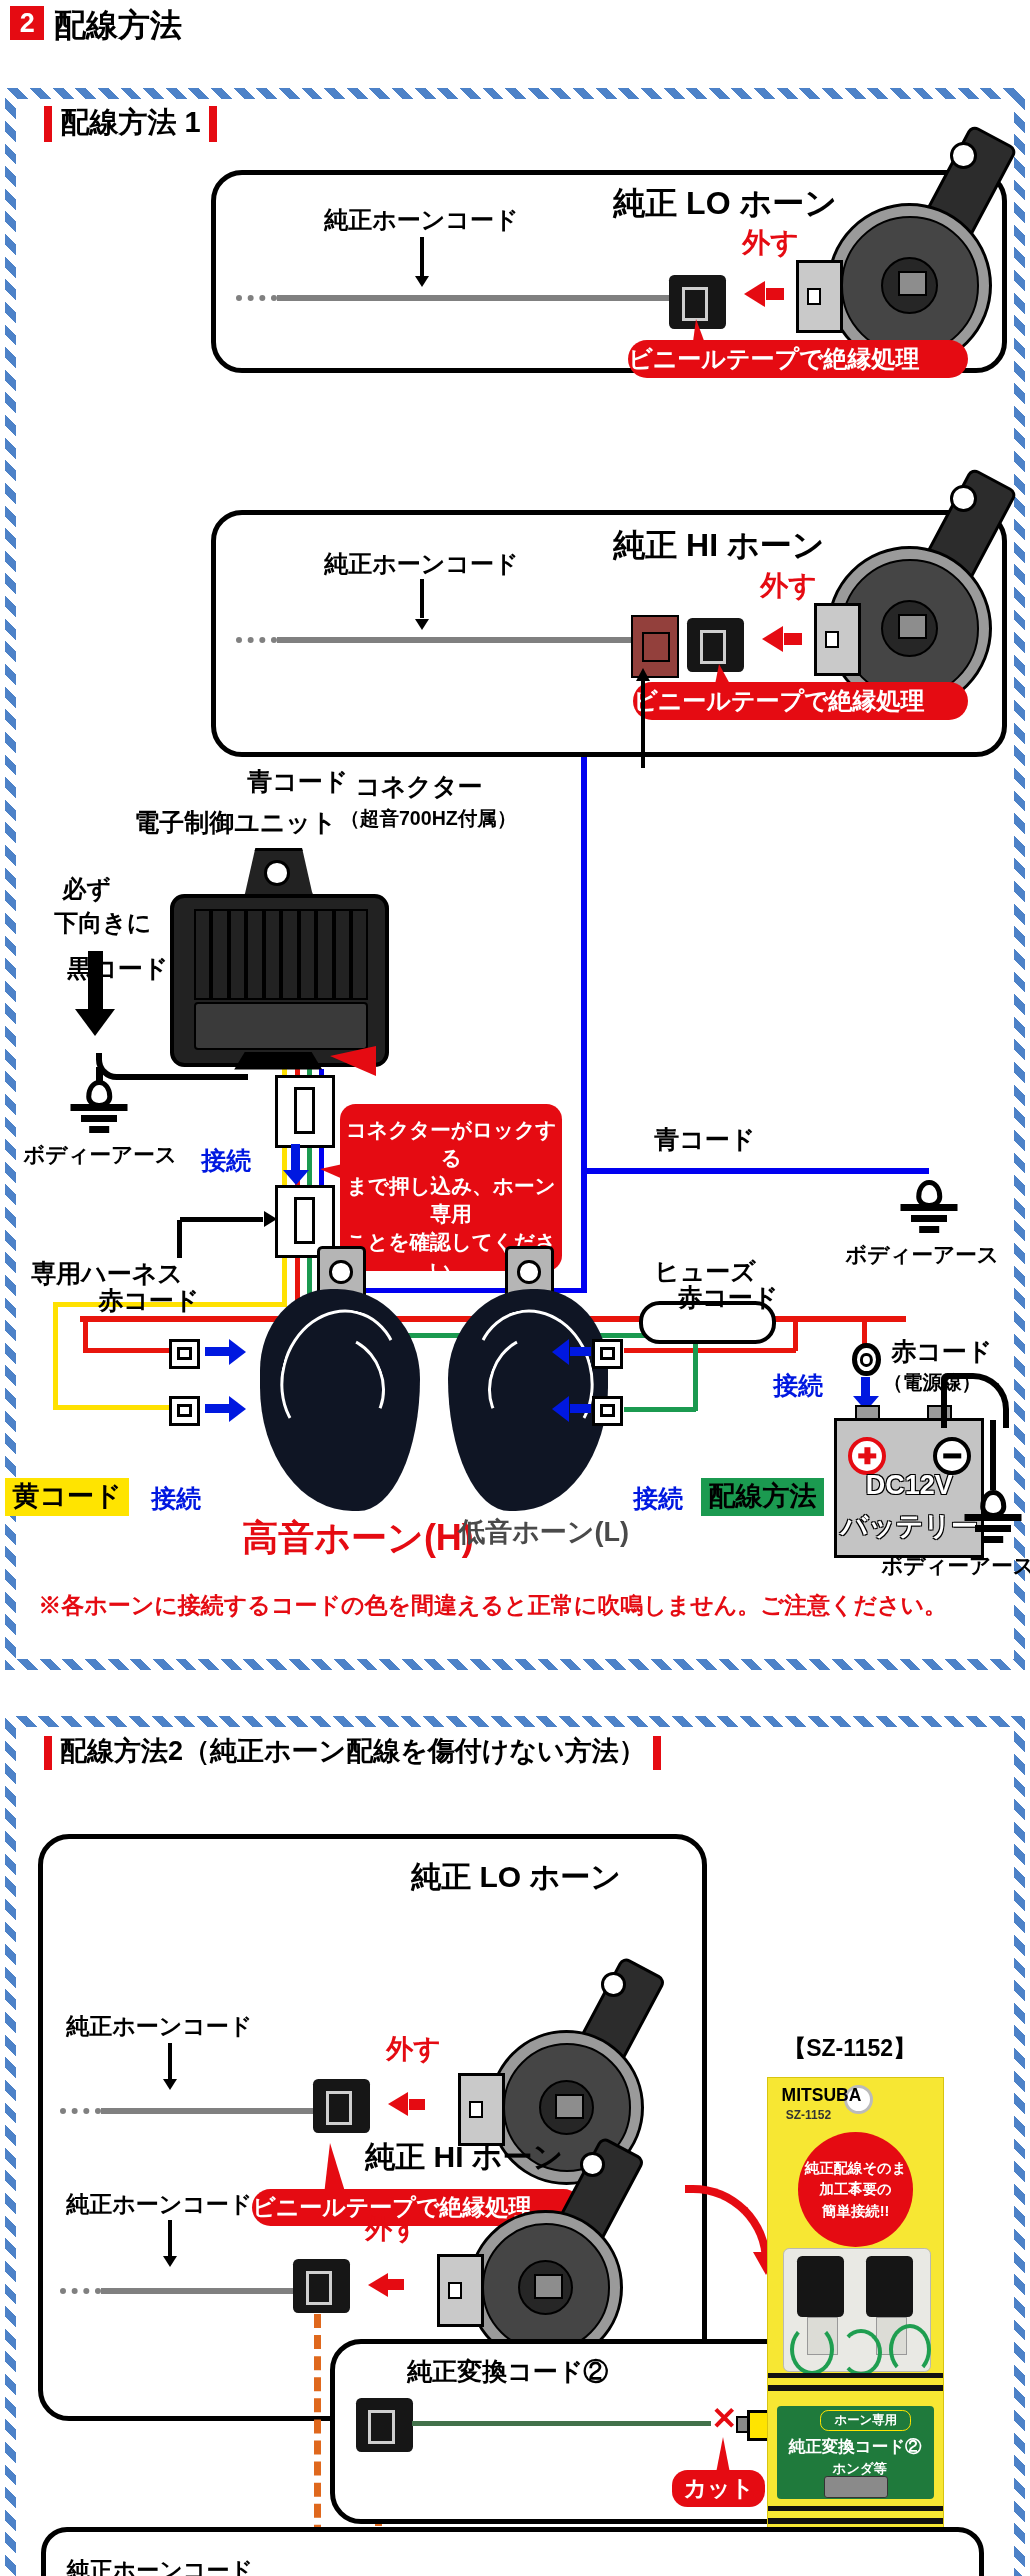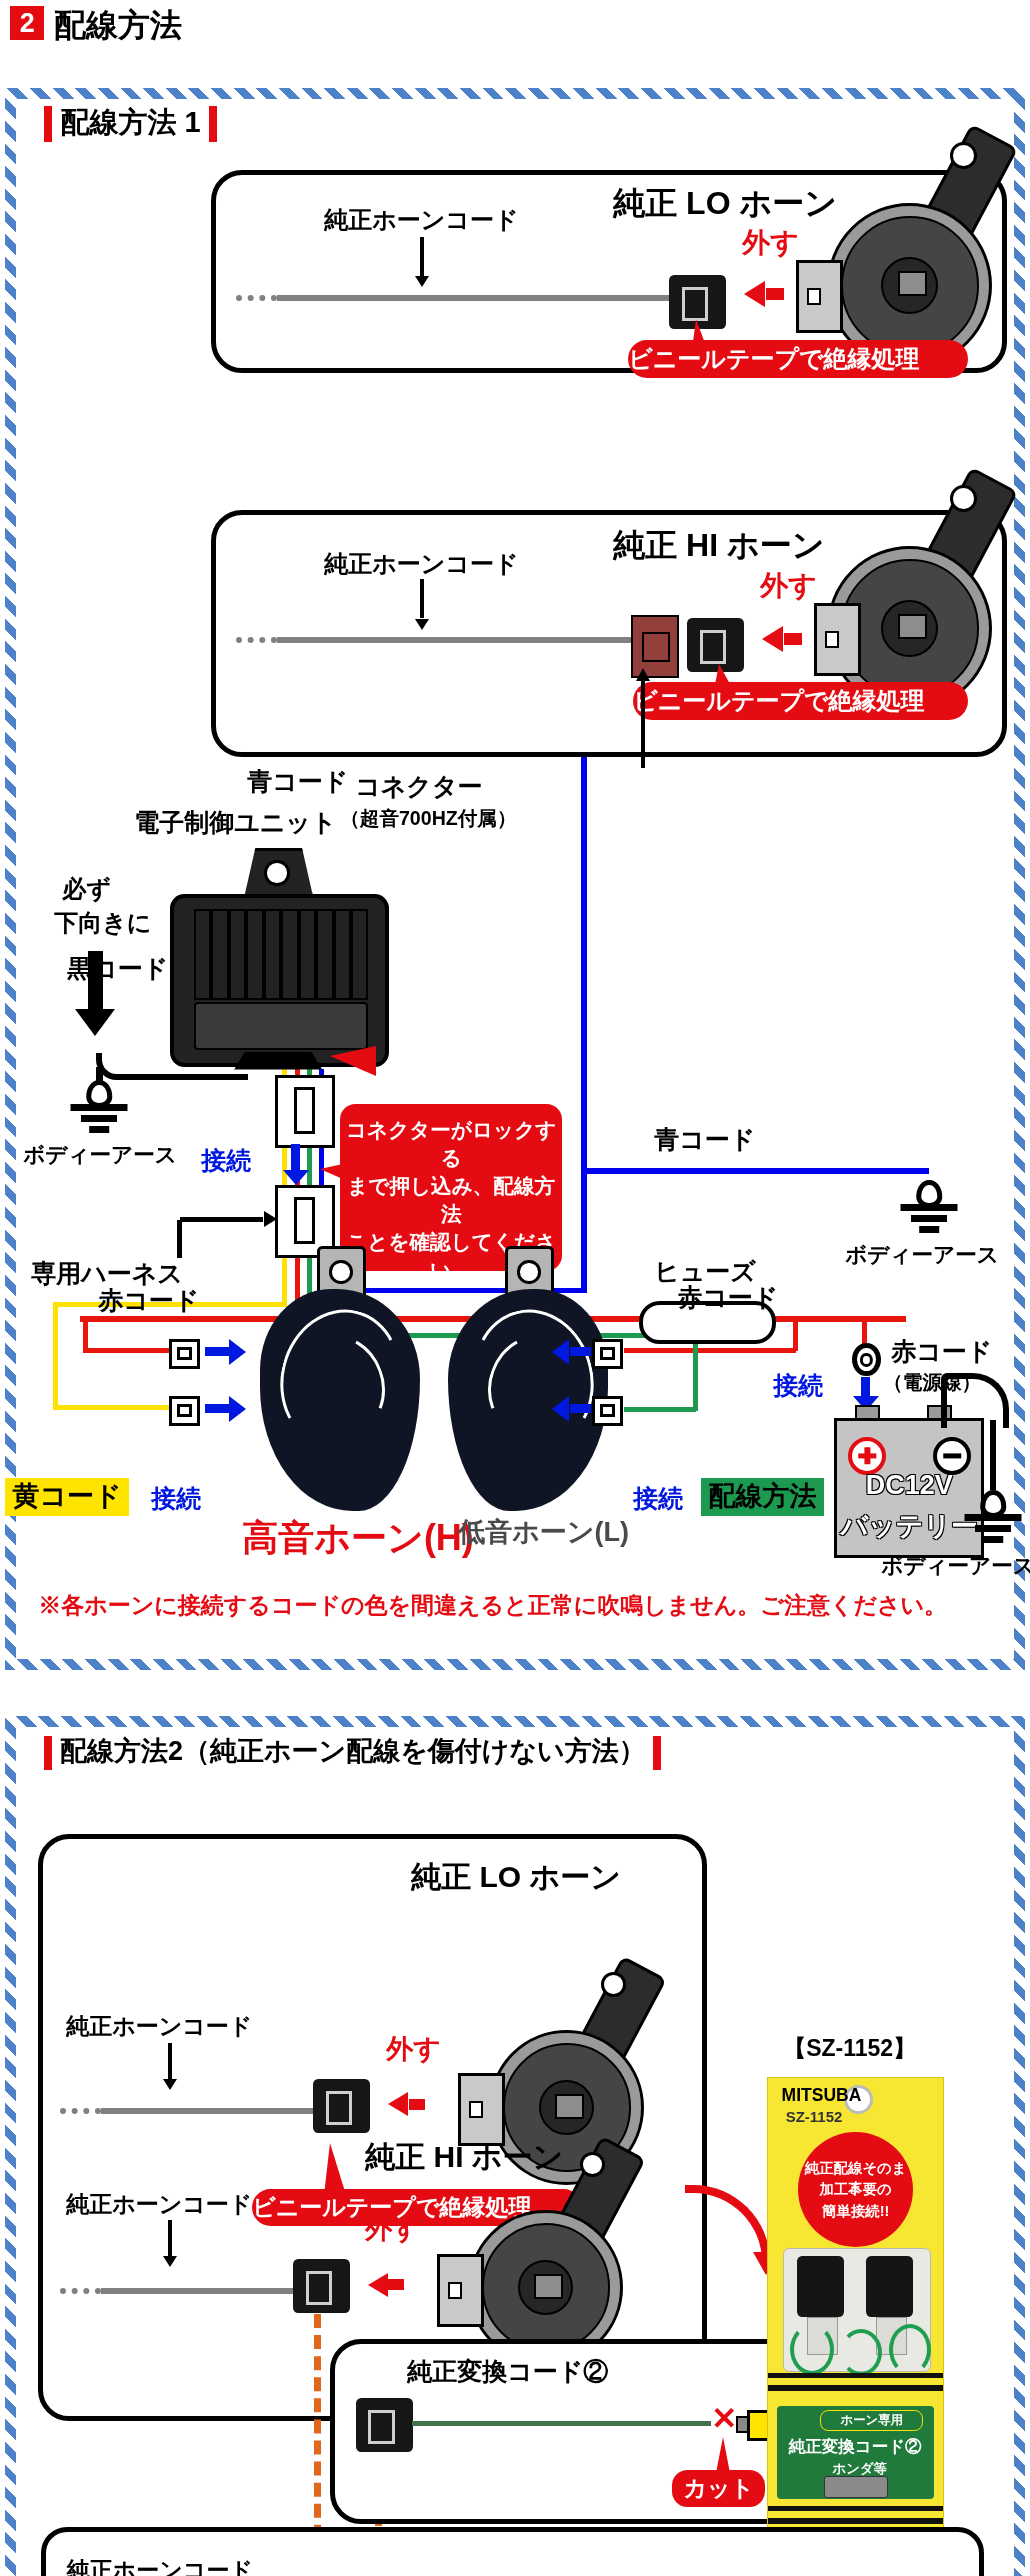--- a/index.html
+++ b/index.html
@@ -181,21 +181,21 @@
     <div class="wire" style="left:286px;top:1056px;width:9.3px;height:26px;background:#0018e0"></div>
     <div class="tri" style="left:278px;top:1082px;border-left:13px solid transparent;border-right:13px solid transparent;border-top:15.5px solid #0018e0"></div>
     <div class="wconn" style="left:270px;top:1097px;width:54px;height:67px">
         <i></i>
       </div>
 
     <div class="tri" style="left:325px;top:958px;border-top:10.3px solid transparent;border-bottom:20.6px solid transparent;border-right:46px solid #e50b12"></div>
     <div class="tri" style="left:315px;top:1072px;border-top:9.3px solid transparent;border-bottom:18.5px solid transparent;border-right:41px solid #e50b12"></div>
     <div class="bubble" style="left:335px;top:1016px;width:222px;height:155px;font-size:20.6px;padding-top:12.4px">
       <div>コネクターがロックする</div>
-        <div>まで押し込み、配線方法</div>
+        <div>まで押し込み、ホーン専用</div>
         <div>ことを確認してください。</div>
     </div>
 
     <div class="lbl" style="left:26px;top:1172px;font-size:25px">専用ハーネス</div>
     <div class="wire" style="left:172px;top:1132px;width:5.2px;height:38px;background:#000"></div>
     <div class="wire" style="left:175px;top:1129px;width:83px;height:5.2px;background:#000"></div>
     <div class="tri" style="left:259px;top:1123px;border-top:8.2px solid transparent;border-bottom:8.2px solid transparent;border-left:13.4px solid #000"></div>
 
     <div class="lbl" style="left:649px;top:1038px;font-size:25px">青コード</div>
     <div class="gnd" style="left:893px;top:1092px">
@@ -362,38 +362,38 @@
       <div class="bubble" style="left:337px;top:126px;width:93px;height:37px;font-size:23px;line-height:37px">カット</div>
     </div>
 
     <div class="wire" style="left:680px;top:469px;width:77px;height:72px;border-top:8.2px solid #e50b12;border-right:8.2px solid #e50b12;border-top-right-radius:77px"></div>
     <div class="tri" style="left:748px;top:536px;border-left:13.4px solid transparent;border-right:13.4px solid transparent;border-top:23px solid #e50b12"></div>
 
     <div class="lbl" style="left:778px;top:320px;font-size:23px">【SZ-1152】</div>
     <div style="position:absolute;left:762px;top:361px;width:175px;height:459px;background:#f7e733;border:1.5px solid #d8c410">
       <div class="hole" style="left:76px;top:7.2px;width:23px;height:23px;border-color:#bbb"></div>
       <div class="lbl" style="left:13.4px;top:8.2px;font-size:17.5px">MITSUBA</div>
-      <div class="lbl" style="left:17.5px;top:31px;font-size:15px;color:#333">SZ-1152</div>
+      <div class="lbl" style="left:17.5px;top:31px;font-size:12px;color:#333">SZ-1152</div>
       <div style="position:absolute;left:30px;top:54px;width:115px;height:115px;background:#e50b12;border-radius:50%;color:#fff;font-weight:bold;text-align:center">
         <div style="position:absolute;width:100%;top:27px;font-size:14.4px">純正配線そのまま</div>
         <div style="position:absolute;width:100%;top:48px;font-size:14.4px">加工不要の</div>
         <div style="position:absolute;width:100%;top:70px;font-size:14.4px">簡単接続!!</div>
       </div>
       <div style="position:absolute;left:14.4px;top:170px;width:146px;height:122px;background:#e9e9e4;border:1.5px solid #b9b9b0;border-radius:6.2px">
         <div style="position:absolute;left:13.4px;top:7.2px;width:47px;height:61px;background:#151515;border-radius:5.2px"></div>
         <div style="position:absolute;left:82px;top:7.2px;width:47px;height:61px;background:#151515;border-radius:5.2px"></div>
         <div style="position:absolute;left:23px;top:68px;width:29px;height:36px;background:#dcdcd6;border:1.5px solid #999"></div>
         <div style="position:absolute;left:92px;top:68px;width:29px;height:36px;background:#dcdcd6;border:1.5px solid #999"></div>
         <div style="position:absolute;left:6.2px;top:75px;width:36px;height:43px;border:4.1px solid #1f9e50;border-radius:50%;border-top-color:transparent"></div>
         <div style="position:absolute;left:56px;top:80px;width:34px;height:39px;border:4.1px solid #1f9e50;border-radius:50%;border-left-color:transparent"></div>
         <div style="position:absolute;left:105px;top:75px;width:34px;height:43px;border:4.1px solid #1f9e50;border-radius:50%;border-bottom-color:transparent"></div>
       </div>
       <div style="position:absolute;left:0;top:295px;width:175px;height:25px;background:repeating-linear-gradient(180deg,#111 0 5.2px,#f7e733 5.2px 12.4px)"></div>
       <div style="position:absolute;left:9.3px;top:328px;width:157px;height:93px;background:#1f7a3c;border-radius:4.1px;color:#fff;font-weight:bold">
-        <div style="position:absolute;left:43px;top:4.1px;font-size:12.4px;border:1.5px solid #ffe400;padding:1px 19px;border-radius:8.2px">ホーン専用</div>
+        <div style="position:absolute;left:43px;top:4.1px;font-size:12.4px;border:1.5px solid #ffe400;padding:1px 13px;border-radius:8.2px">ホーン専用</div>
         <div style="position:absolute;left:11.3px;top:30px;font-size:16.5px">純正変換コード②</div>
         <div style="position:absolute;left:55px;top:54px;font-size:13.4px">ホンダ等</div>
         <div style="position:absolute;left:47px;top:70px;width:62px;height:19.6px;background:#8a8a8a;border:1.5px solid #333;border-radius:3.1px"></div>
       </div>
       <div style="position:absolute;left:0;top:428px;width:175px;height:25px;background:repeating-linear-gradient(180deg,#111 0 5.2px,#f7e733 5.2px 12.4px)"></div>
     </div>
 
     <div class="bbox" style="left:36px;top:811px;width:933px;height:201px;border-radius:26px">
       <div class="lbl" style="left:20.6px;top:26px;font-size:23px">純正ホーンコード</div>
 

